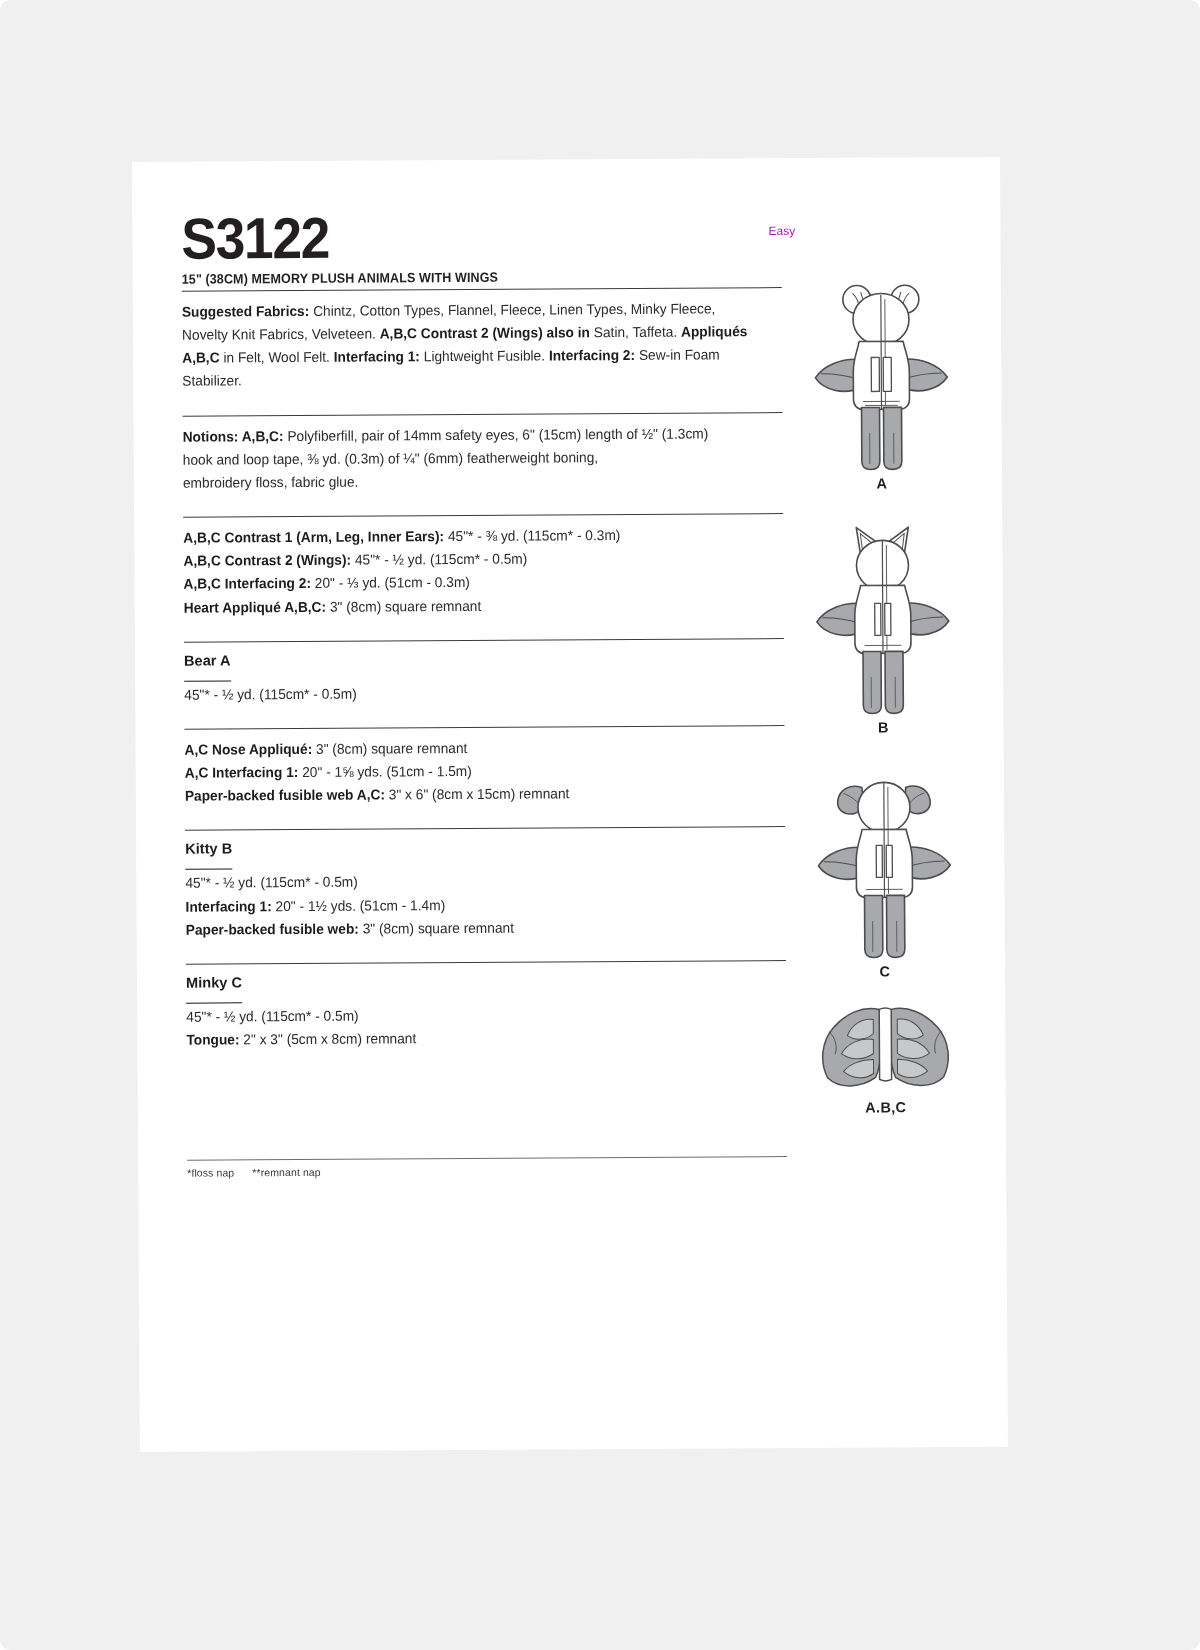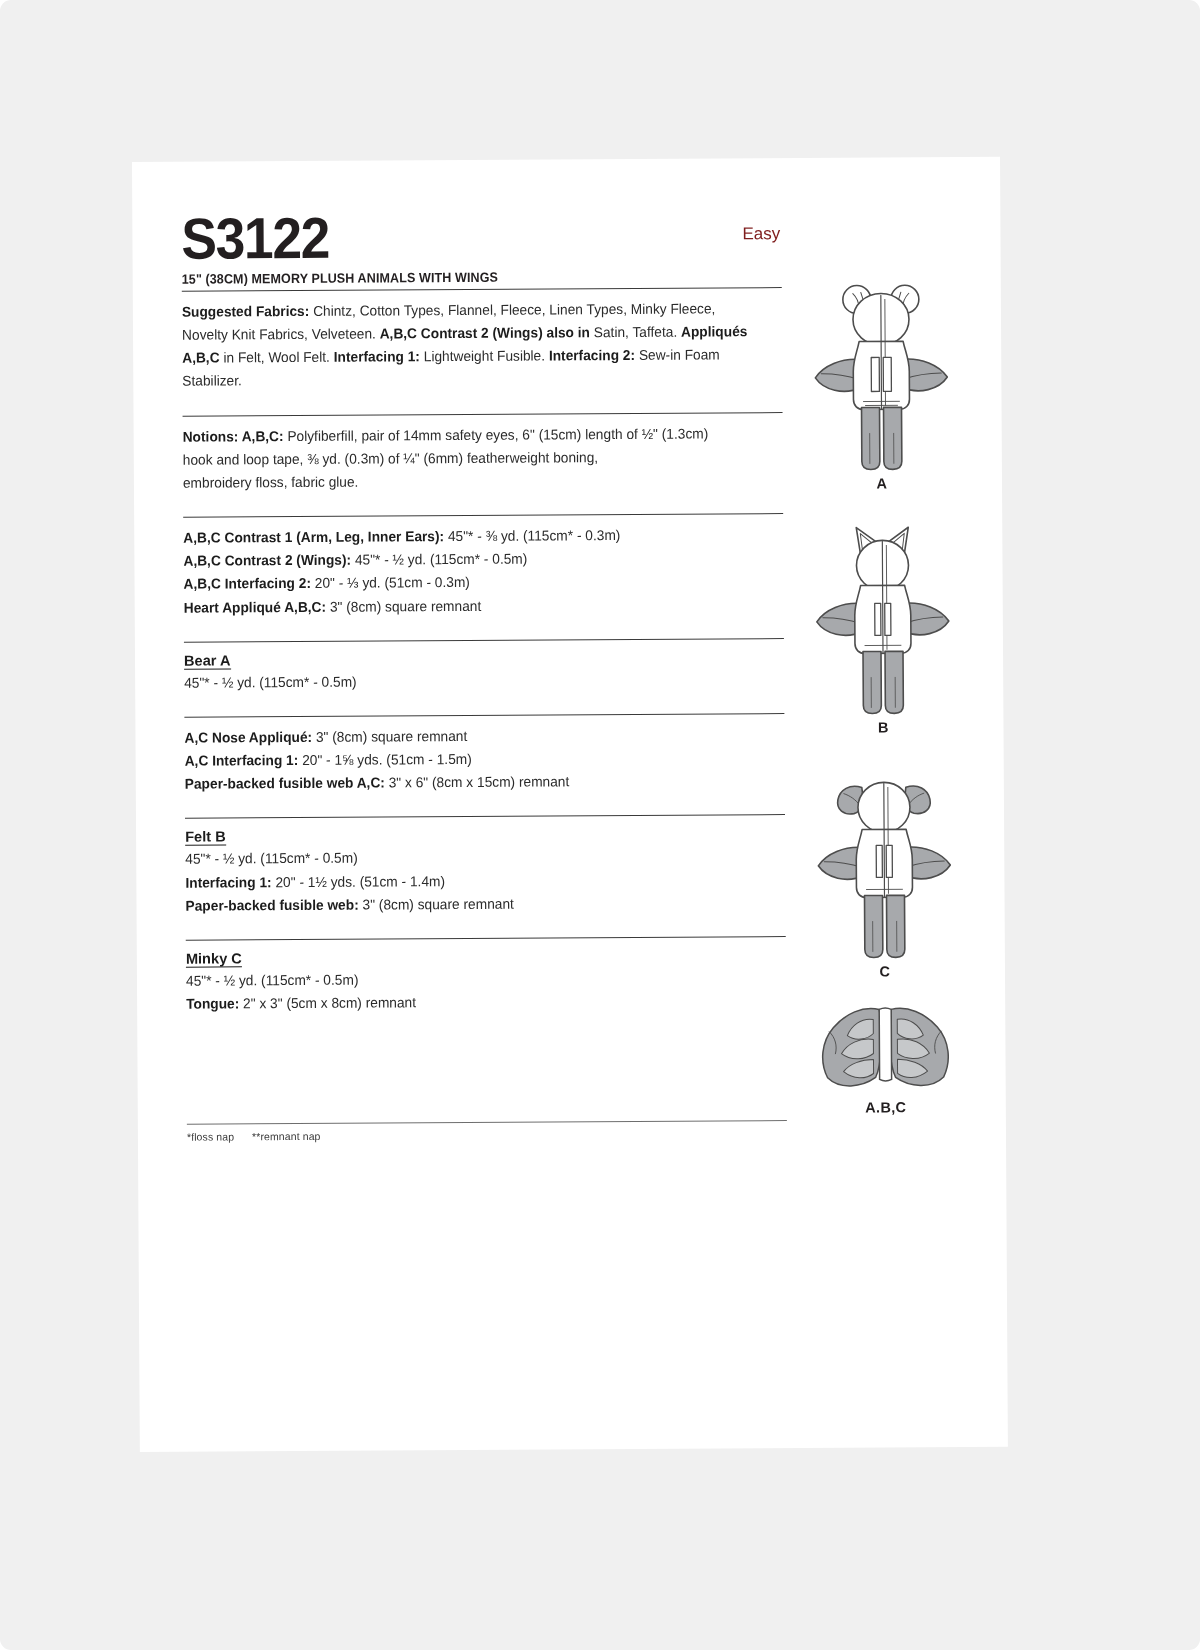--- a/index.html
+++ b/index.html
@@ -49,23 +49,23 @@
     font-size: 58px;
     letter-spacing: -1.5px;
     color: #231f20;
     line-height: 1;
     margin: 0 0 4px 0;
     transform: scaleX(0.92);
     transform-origin: left center;
   }
   .difficulty {
     position: absolute;
-    left: 610px; top: 66px;
-    font-size: 17px;
-    color: #7f1d1d;
+    left: 636px; top: 66px;
+    font-size: 12px;
+    color: #a21caf;
     font-family: "Liberation Sans", sans-serif;
   }
   .subtitle {
     font-size: 13.5px;
     font-weight: bold;
     letter-spacing: 0.1px;
     color: #231f20;
     text-transform: uppercase;
     padding-bottom: 4px;
     transform: scaleX(0.93);
@@ -92,21 +92,21 @@
   }
   .block p b, .lead { font-weight: bold; color: #1c1c1c; }
   .gap-md { height: 22px; }
 
   .heading-u {
     font-size: 14.6px;
     font-weight: bold;
     color: #1c1c1c;
     display: inline-block;
     border-bottom: 1.4px solid #1c1c1c;
-    padding-bottom: 0px;
+    padding-bottom: 12px;
     margin-bottom: 2px;
   }
   .footnote {
     font-size: 10.5px;
     color: #3a3a3a;
     margin-top: 6px;
     letter-spacing: 0.1px;
   }
   .footnote span.sep { display:inline-block; width: 18px; }
 
@@ -180,21 +180,21 @@
         <div class="block">
           <p><b>A,C Nose Appliqué:</b><span> 3" (8cm) square remnant</span></p>
           <p><b>A,C Interfacing 1:</b><span> 20" - 1⅝ yds. (51cm - 1.5m)</span></p>
           <p><b>Paper-backed fusible web A,C:</b><span> 3" x 6" (8cm x 15cm) remnant</span></p>
         </div>
 
         <div class="gap-md"></div>
         <hr class="rule">
 
         <div class="block">
-          <div><span class="heading-u">Felt B</span></div>
+          <div><span class="heading-u">Kitty B</span></div>
           <p>45"* - ½ yd. (115cm* - 0.5m)</p>
           <p><b>Interfacing 1:</b><span> 20" - 1½ yds. (51cm - 1.4m)</span></p>
           <p><b>Paper-backed fusible web:</b><span> 3" (8cm) square remnant</span></p>
         </div>
 
         <div class="gap-md"></div>
         <hr class="rule">
 
         <div class="block">
           <div><span class="heading-u">Minky C</span></div>

